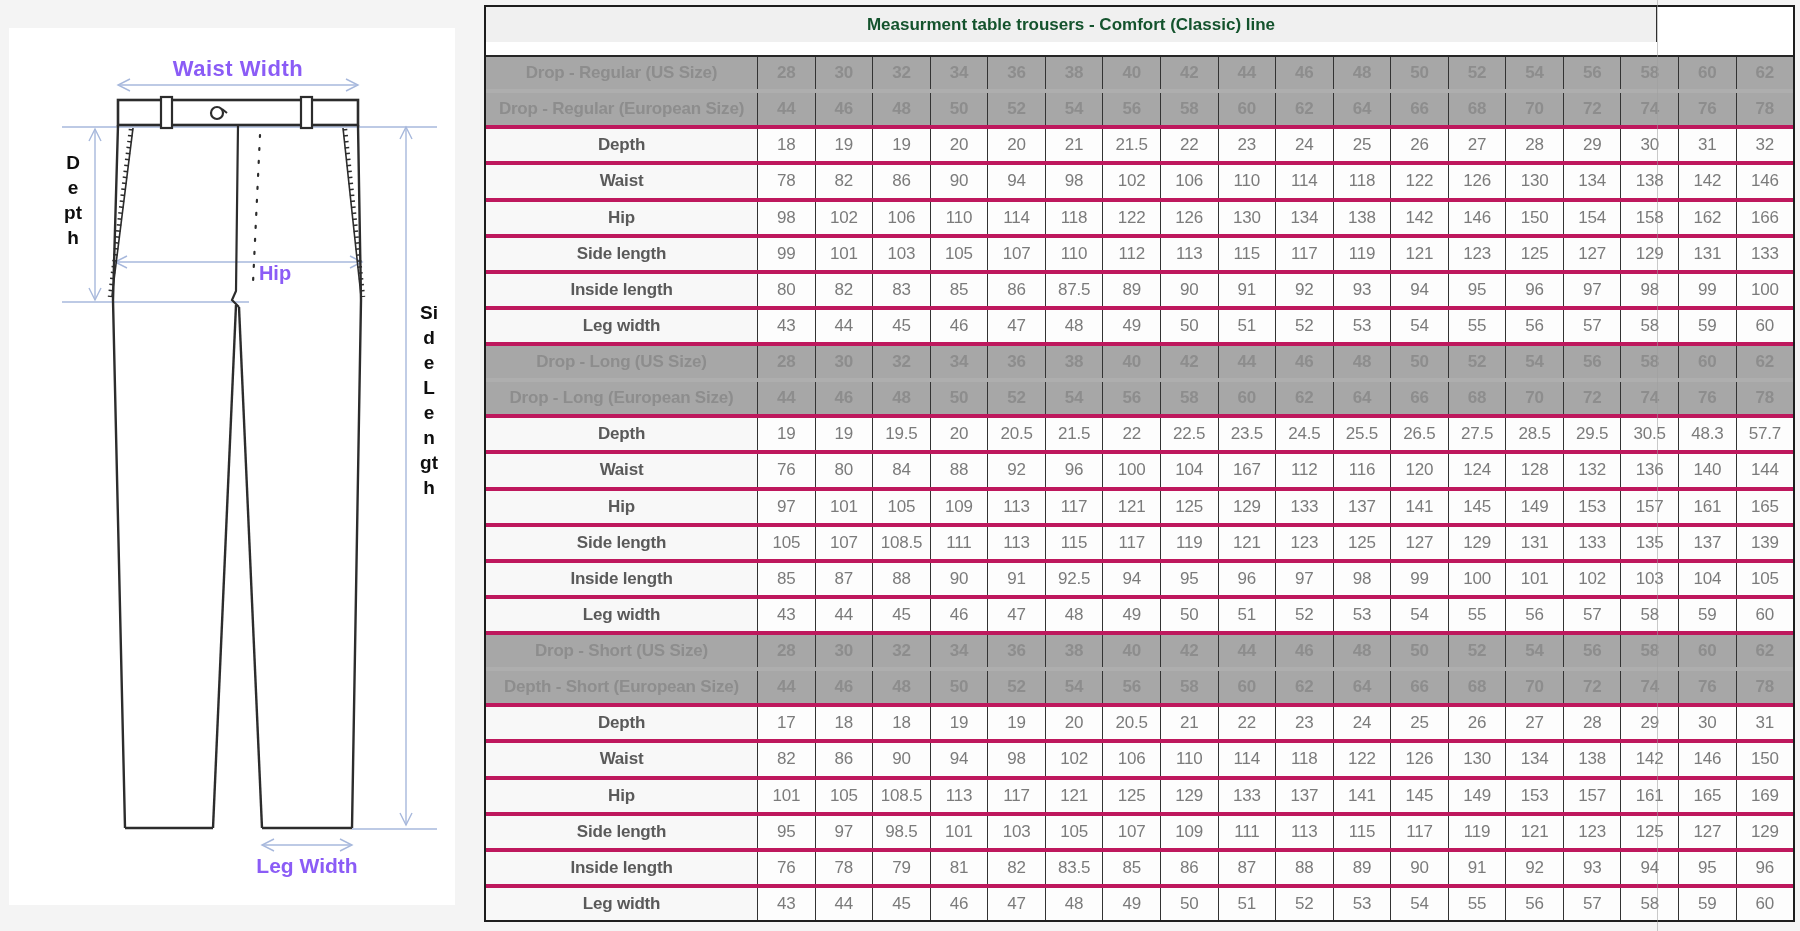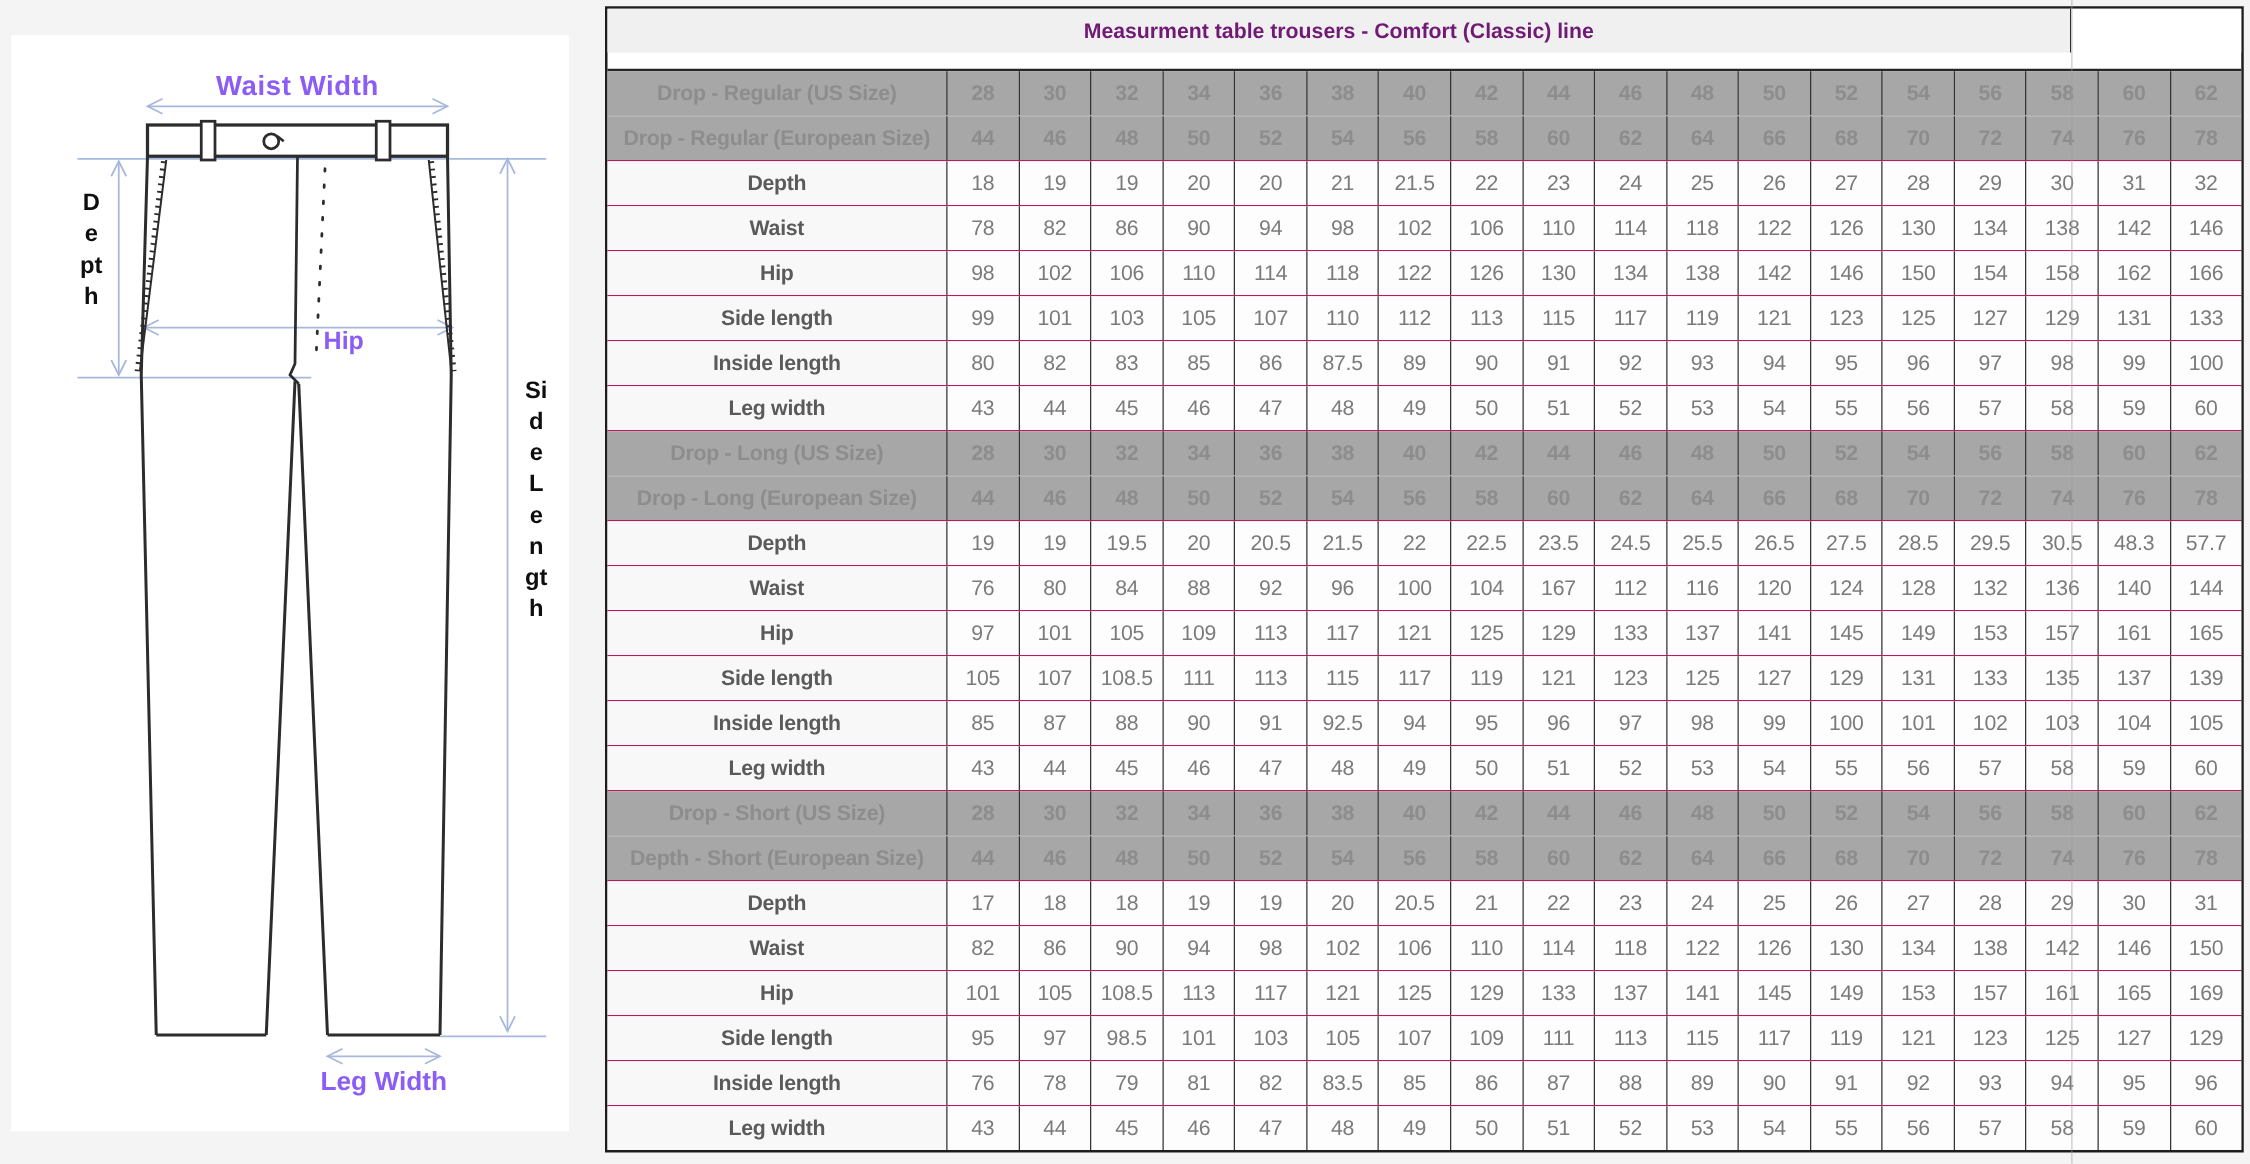--- a/index.html
+++ b/index.html
@@ -16,25 +16,25 @@
   .legw-label   { left:235px; top:826px; width:126px; text-align:center; font-size:21px; }
   .vlabel { position:absolute; width:20px; word-break:break-all; white-space:pre-wrap;
             line-height:25px; font-size:19px; text-align:center; font-weight:bold; color:#0e0e0e; }
   .depth-label { left:54px;  top:122px; }
   .side-label  { left:410px; top:272px; }
 
   
   .size-table { position:absolute; left:484px; top:5px; width:1311px; height:917px;
     border:2px solid #1d1d1d; background:#fff; display:flex; flex-direction:column; }
   .title-row { height:35px; display:flex; flex:none; }
-  .title-cell { width:1171px; background:#f0f0f0; color:#701a75; font-weight:bold; font-size:17px;
+  .title-cell { width:1171px; background:#f0f0f0; color:#14532d; font-weight:bold; font-size:17px;
     display:flex; align-items:center; justify-content:center; border-right:1px solid #2f2f2f; }
   .title-rest { flex:1; background:#ffffff; }
   .table-body { flex:1; display:flex; flex-direction:column; border-top:2px solid #262626;margin-top:13px; }
-  .trow { flex:1; display:flex; border-top:1px solid #be185d; min-height:0; }
+  .trow { flex:1; display:flex; border-top:4px solid #be185d; min-height:0; }
   .trow:first-child { border-top:none; }
   .trow.gray + .trow.gray { border-top-color:#aeaeae; }
   .cell { border-left:1px solid #333; display:flex; align-items:center; justify-content:center;
     font-size:17px; letter-spacing:-0.2px; min-width:0; }
   .cell:first-child { border-left:none; }
   .cell.label { width:271px; flex:none; background:#f8f8f8; color:#5a5a5a; font-weight:bold; }
   .cell.val   { flex:1; background:#fdfdfd; color:#7b7b7b; }
   .trow.gray .cell.label, .trow.gray .cell.val { background:#a7a7a7; color:#8d8d8d; font-weight:bold; }
 
   

